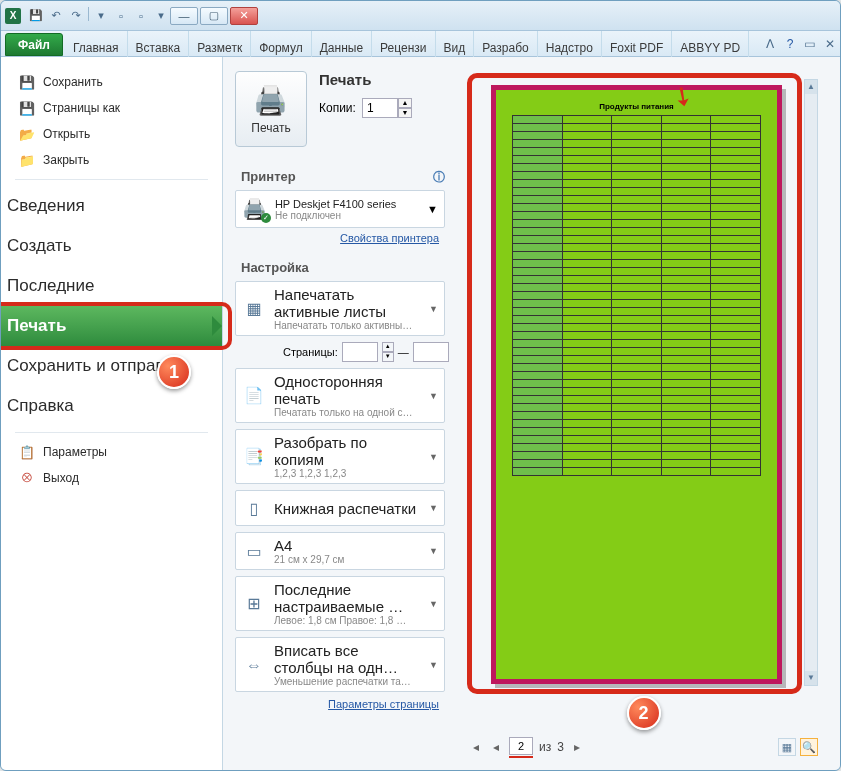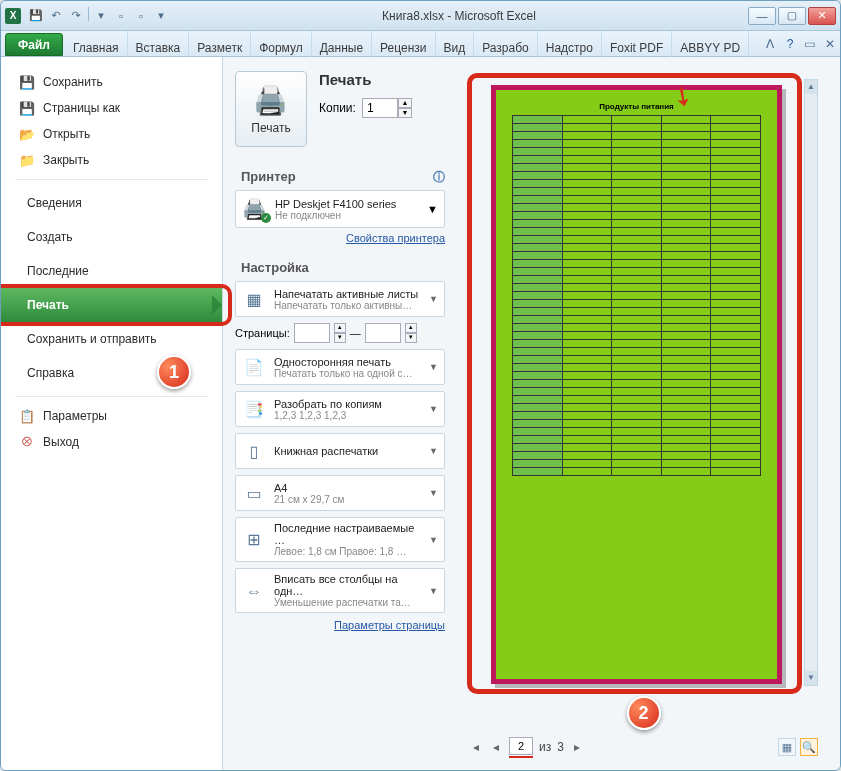--- a/index.html
+++ b/index.html
@@ -19,21 +19,21 @@
   .ribbon .tab { padding: 17px 8px; display: flex; align-items: center; color: #3b3b3b; border-right: 1px solid #c4dceb; cursor: default;}
   .ribbon .tab.file { background: linear-gradient(#33aa4a,#1e7a32); color: #fff; font-weight: bold; border: 1px solid #136b25; border-radius: 3px 3px 0 0; margin: 2px 2px 0 4px; padding: 0 12px; }
   .ribbon .spacer { flex: 1; }
   .ribbon .rtool { width: 20px; display: flex; align-items: center; justify-content: center; color: #4a6b8a; font-size: 12px; cursor:default;}
 
   .body { display: flex; height: calc(100% - 56px); }
   .sidenav { width: 222px; background: #fff; border-right: 1px solid #c4d7e4; padding-top: 12px; position:relative; z-index:2;}
   .sidenav .navitem { display: flex; align-items: center; gap: 8px; padding: 5px 18px; font-size: 12px; color: #2b2b2b; cursor: default;}
   .sidenav .navitem .nicon { width: 16px; height: 16px; display: flex; align-items: center; justify-content: center; font-size: 13px; }
   .sidenav .navsep { height: 1px; background: #e1e8ee; margin: 6px 14px; }
-  .sidenav .navbig { padding: 10px 26px; font-size: 12px; color: #2b2b2b; cursor:default;}
+  .sidenav .navbig { padding: 10px 6px; font-size: 17px; color: #2b2b2b; cursor:default;}
   .sidenav .navbig.active { position:relative; background: linear-gradient(#5db85f,#2e8b3d); color: #fff; font-weight: bold; }
   .sidenav .navbig.active::after { content:""; position:absolute; right:-10px; top:50%; margin-top:-10px; border:10px solid transparent; border-left-color:#2e8b3d; }
   .sidenav .printmark { position:relative; }
   .sidenav .printmark::before { content:""; position:absolute; inset:-4px -10px -4px -12px; border:4px solid #d62a1a; border-radius:10px; pointer-events:none; }
   .callout { position:absolute; width:34px; height:34px; background: radial-gradient(circle at 30% 30%, #ff8a5c, #d62a1a); border:2px solid #fff; border-radius:50%; color:#fff; font-weight:bold; font-size:18px; display:flex; align-items:center; justify-content:center; box-shadow:0 2px 4px rgba(0,0,0,.4); z-index:10; }
 
   .midpanel { width: 230px; background: #f3f6f9; padding: 14px 8px 10px 12px; overflow: hidden; }
   .printbtn { width: 72px; height: 76px; background: linear-gradient(#fefefe,#e7edf2); border:1px solid #b8c9d6; border-radius:4px; display:flex; flex-direction:column; align-items:center; justify-content:center; gap:4px; font-size:12px; color:#333; float:left; margin-right:12px;}
   .printbtn .picon { font-size: 28px; }
   .printhead { overflow:hidden; }
@@ -42,29 +42,29 @@
   .spinner { display:flex; align-items:center; }
   .spinner input { width:36px; height:20px; border:1px solid #aab; padding:0 4px; font-size:12px;}
   .spinner .spins { display:flex; flex-direction:column; }
   .spinner .spins div { width:14px; height:10px; border:1px solid #aab; font-size:7px; text-align:center; line-height:8px; background:#f4f4f4;}
   .clr { clear:both; }
   .sectitle { font-size:13px; font-weight:bold; color:#555; margin:16px 0 6px 6px; }
   .sectitle.first { margin-top: 22px; }
   .infoicon { float:right; color:#4a7db5; font-size:12px; }
   .optionbox { background:#fff; border:1px solid #c9d6e1; border-radius:2px; padding:4px 6px; margin-bottom:6px; display:flex; align-items:center; gap:8px; font-size:11px; color:#333; min-height:36px;}
   .optionbox .obicon { width:24px; min-width:24px; height:24px; display:flex; align-items:center; justify-content:center; font-size:16px; color:#5a7a98;}
-  .optionbox .obtext .t1 { font-size:11px; color:#222;}
+  .optionbox .obtext .t1 { font-size:15px; color:#222;}
   .optionbox .obtext .t2 { font-size:10px; color:#888;}
   .optionbox .dd { margin-left:auto; color:#666; font-size:9px;}
-  .pagesrow { display:flex; align-items:center; gap:4px; font-size:11px; margin-bottom:6px;}
+  .pagesrow { display:flex; align-items:center; gap:4px; font-size:11px; margin-bottom:6px;margin-left:48px;}
   .pagesrow input { width:36px; height:20px; border:1px solid #aab; padding:0 4px; font-size:11px;}
   .printerstatus { display:flex; align-items:center; gap:8px; background:#fff; border:1px solid #c9d6e1; border-radius:2px; padding:6px; font-size:11px;}
   .printerstatus .prico { font-size:20px; position:relative;}
   .printerstatus .prico::after { content:"✓"; position:absolute; bottom:-2px; right:-4px; background:#2e8b3d; color:#fff; border-radius:50%; width:10px; height:10px; font-size:7px; display:flex; align-items:center; justify-content:center;}
-  .linkish { text-align:right; font-size:11px; color:#2558a5; text-decoration:underline; margin:4px 0 0 0; cursor:default;}
+  .linkish { text-align:right; font-size:11px; color:#2558a5; text-decoration:underline; margin:4px 6px 0 0; cursor:default;}
 
   .preview { flex:1; background:#f3f6f9; padding:12px 16px 8px 10px; position:relative; display:flex; flex-direction:column;}
   .previewzone { flex:1; position:relative; }
   .previewmark { position:absolute; inset:4px 22px 38px 4px; border:5px solid #d62a1a; border-radius:10px; pointer-events:none; z-index:5;}
   .pagepaper { position:absolute; left:28px; right:42px; top:16px; bottom:48px; background:#84cc16; border:5px solid #be185d; box-shadow:4px 4px 0 rgba(0,0,0,.25); padding:12px 16px;}
   .pagepaper .ptitle { text-align:center; font-size:8px; font-weight:bold; margin-bottom:4px;}
   .minitable { width:100%; border-collapse:collapse; }
   .minitable td { border:0.5px solid #333; height:8px; font-size:5px; padding:0 1px; overflow:hidden; white-space:nowrap;}
   .minitable td.g { background:#6fbf4b; }
   .arrow-annot { position:absolute; top:12px; right:130px; font-size:26px; color:#d62a1a; transform:rotate(35deg); z-index:6; pointer-events:none;}
@@ -89,21 +89,20 @@
     <div class="qat">
       <div class="qbtn">💾</div>
       <div class="qbtn">↶</div>
       <div class="qbtn">↷</div>
       <div class="qsep"></div>
       <div class="qbtn">▾</div>
       <div class="qbtn">▫</div>
       <div class="qbtn">▫</div>
       <div class="qbtn">▾</div>
     </div>
-    <div class="wintitle">Книга8.xlsx  -  Microsoft Excel</div>
     <div class="winctl">
       <div>—</div>
       <div>▢</div>
       <div class="close">✕</div>
     </div>
   </div>
 
   <div class="ribbon">
     <div class="tab file">Файл</div>
     <div class="tab">Главная</div>

